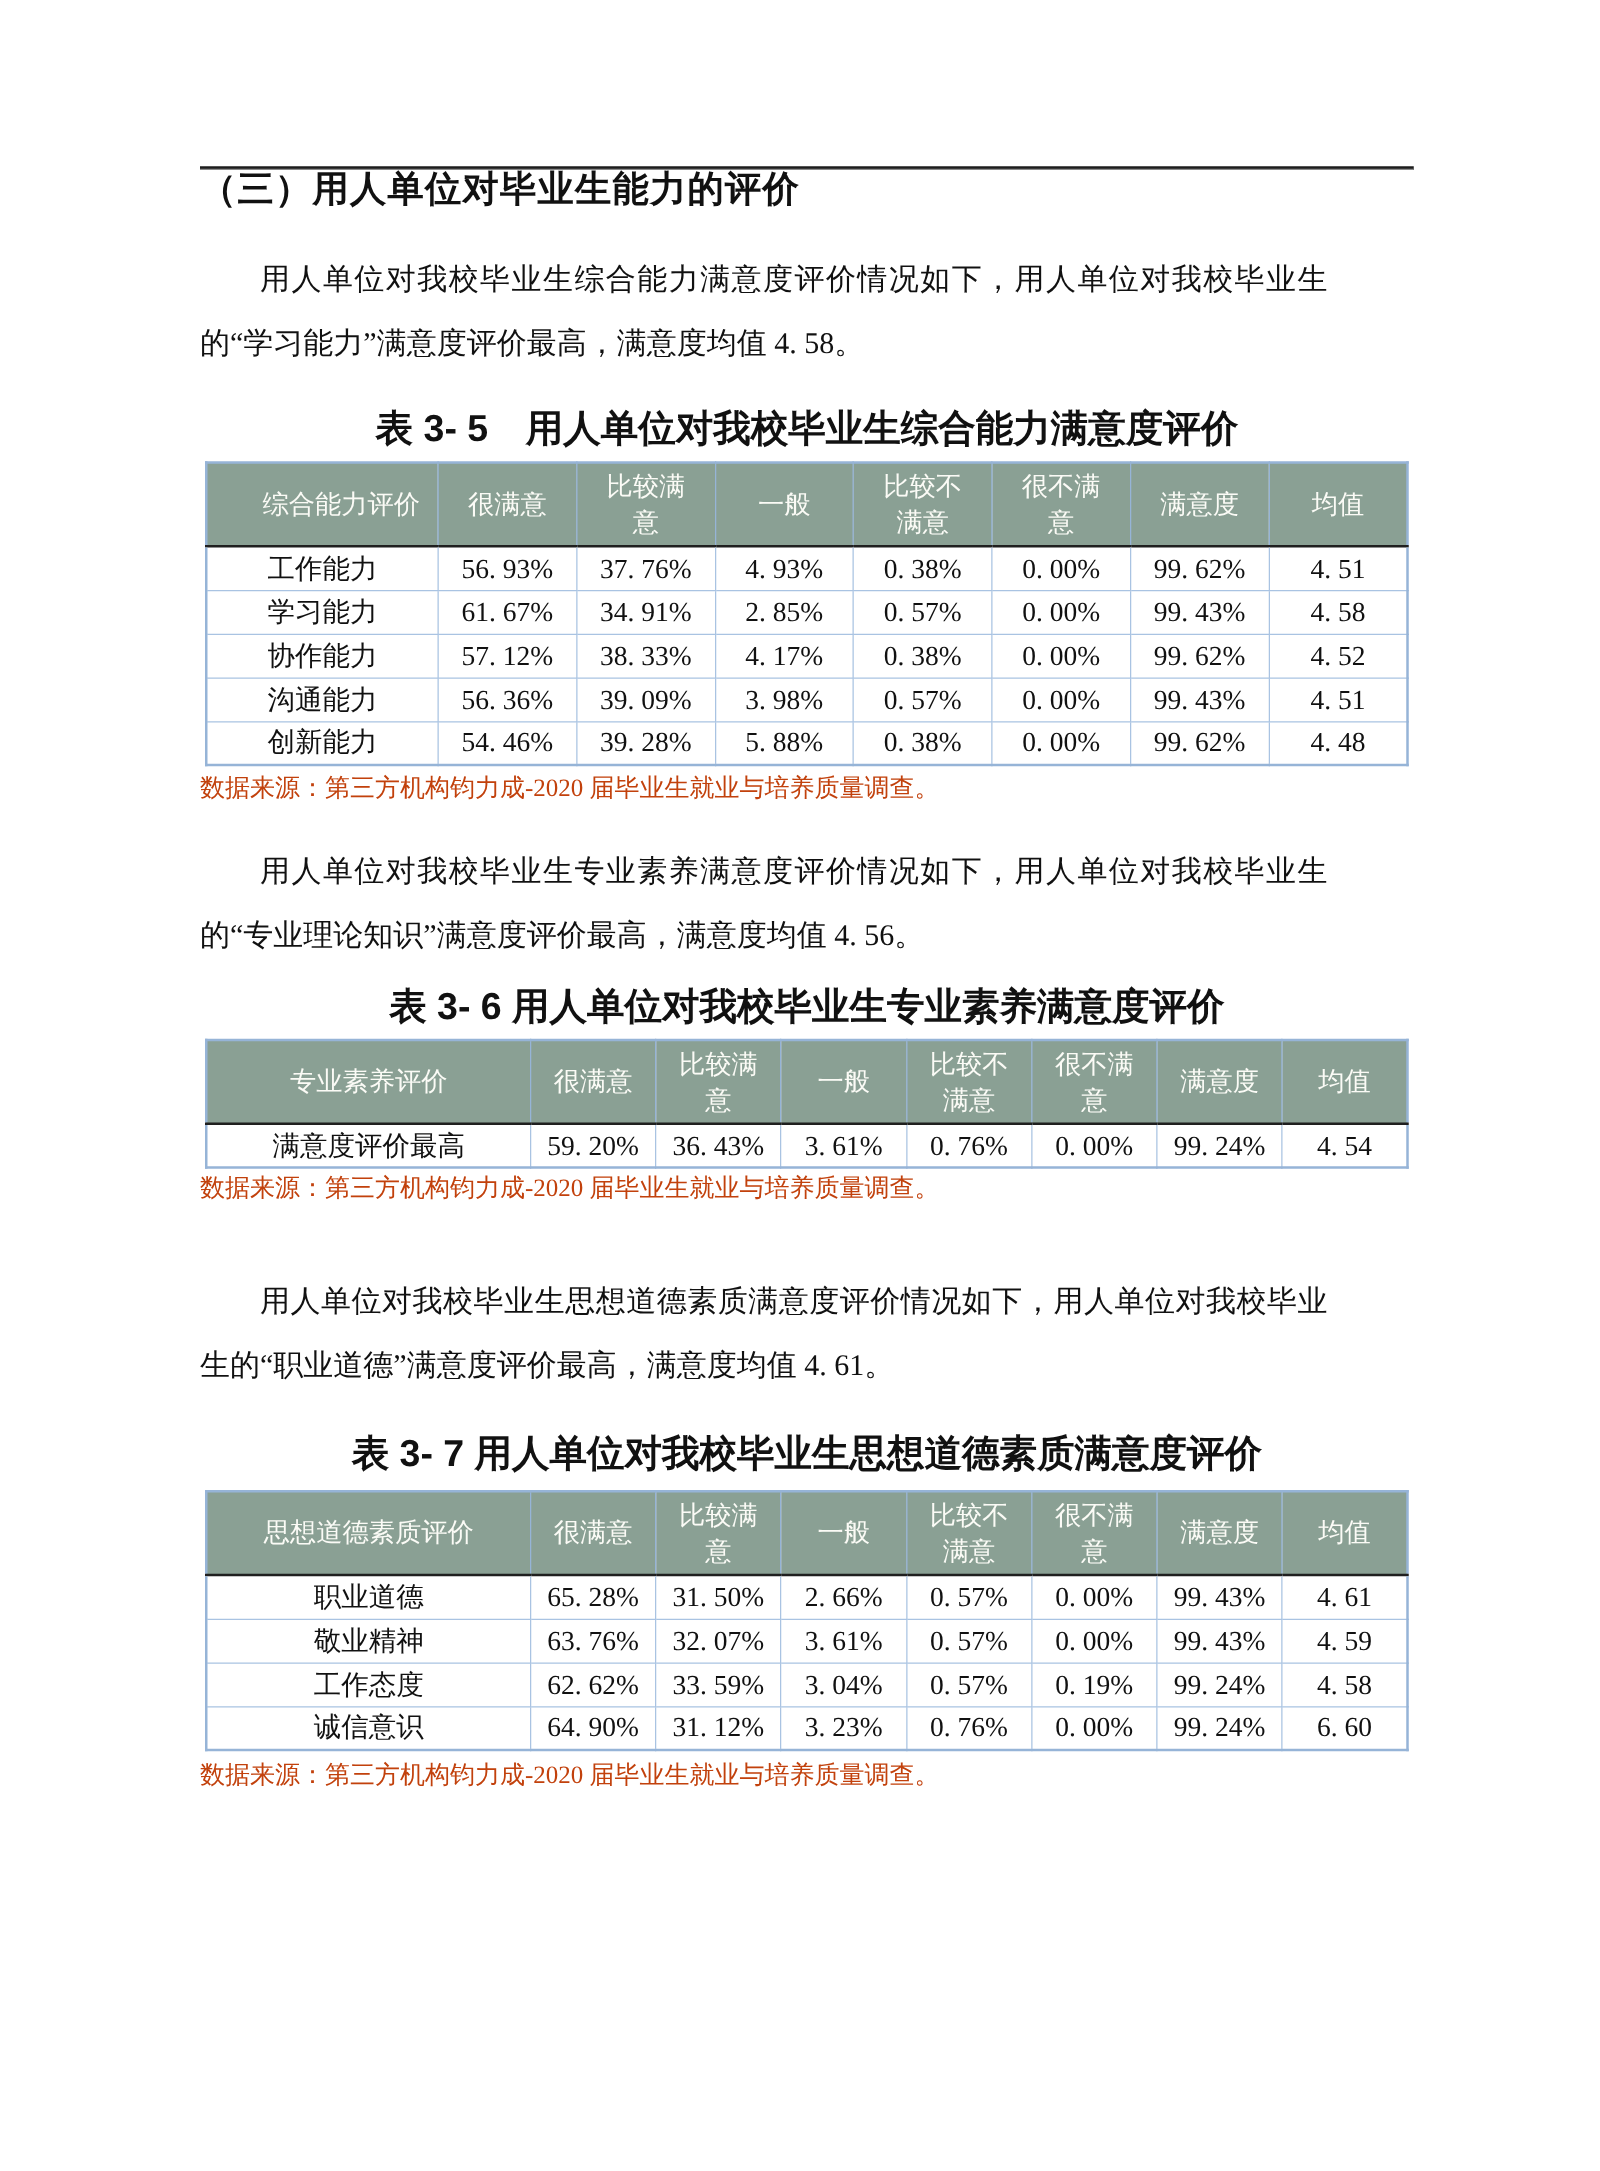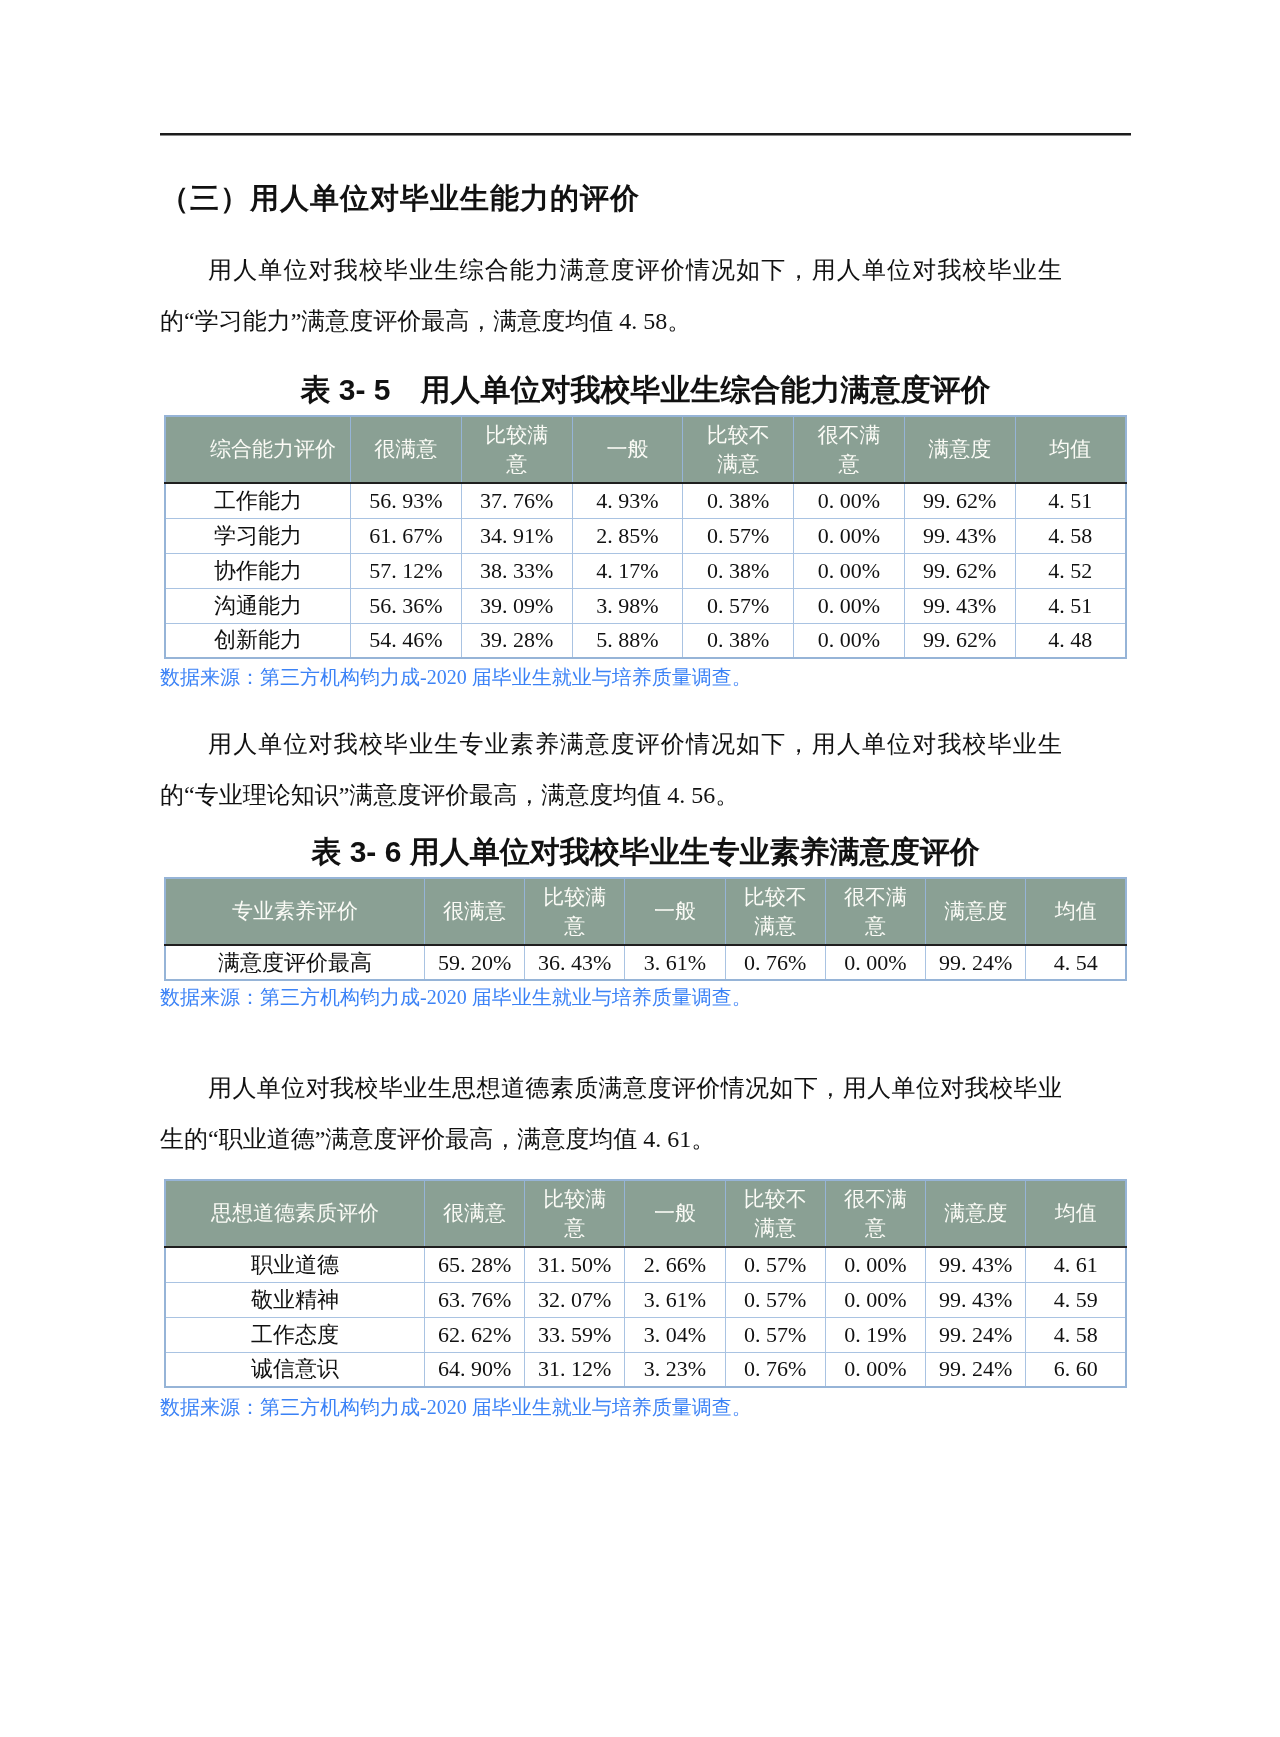--- a/index.html
+++ b/index.html
@@ -14,21 +14,20 @@
   .content { margin-left: 160px; width: 971px; }
 
   .top-rule {
     margin-top: 133px;
     width: 971px; height: 3px;
     background: #1c1c1c;
     border-bottom: 1px solid #8a8a8a;
   }
 
   .heading {
-    margin-top: 46px;
     font-family: "Liberation Sans", sans-serif;
     font-weight: bold;
     font-size: 29px;
     line-height: 33px;
     letter-spacing: 1px;
   }
 
   .para {
     margin-top: 30px;
     width: 902px;
@@ -85,21 +84,21 @@
   .t1 th { width: 11.53%; }
   .t1 th:first-child { width: 19.3%; padding-left: 32px; }
   .t2 th, .t3 th { width: 10.43%; }
   .t2 th:first-child, .t3 th:first-child { width: 27.0%; }
   .t3 td { height: 36px; }
 
   .note {
     margin-top: 7px;
     font-size: 20px;
     line-height: 23px;
-    color: #3b82f6;
+    color: #c2410c;
   }
   .note.tight { margin-top: 5px; }
 
   .sec2 .caption { margin-top: 16px; }
   .sec3 .caption { margin-top: 30px; }
   .sec3 table.data-table { margin-top: 14px; }
   .sec3 .note { margin-top: 8px; }
 </style>
 </head>
 <body>
@@ -216,20 +215,21 @@
               <td>99. 24%</td>
               <td>4. 54</td>
             </tr>
           </tbody>
         </table>
       <div class="note tight">数据来源：第三方机构钧力成-2020 届毕业生就业与培养质量调查。</div>
     </section>
 
     <section class="sec3">
       <p class="para gap-large">用人单位对我校毕业生思想道德素质满意度评价情况如下，用人单位对我校毕业生的“职业道德”满意度评价最高，满意度均值 4. 61。</p>
+      <div class="caption">表 3- 7 用人单位对我校毕业生思想道德素质满意度评价</div>
       <table class="data-table t3" data-table="sections.2.table">
           <thead>
             <tr>
               <th>思想道德素质评价</th>
               <th>很满意</th>
               <th>比较满
 意</th>
               <th>一般</th>
               <th>比较不
 满意</th>

